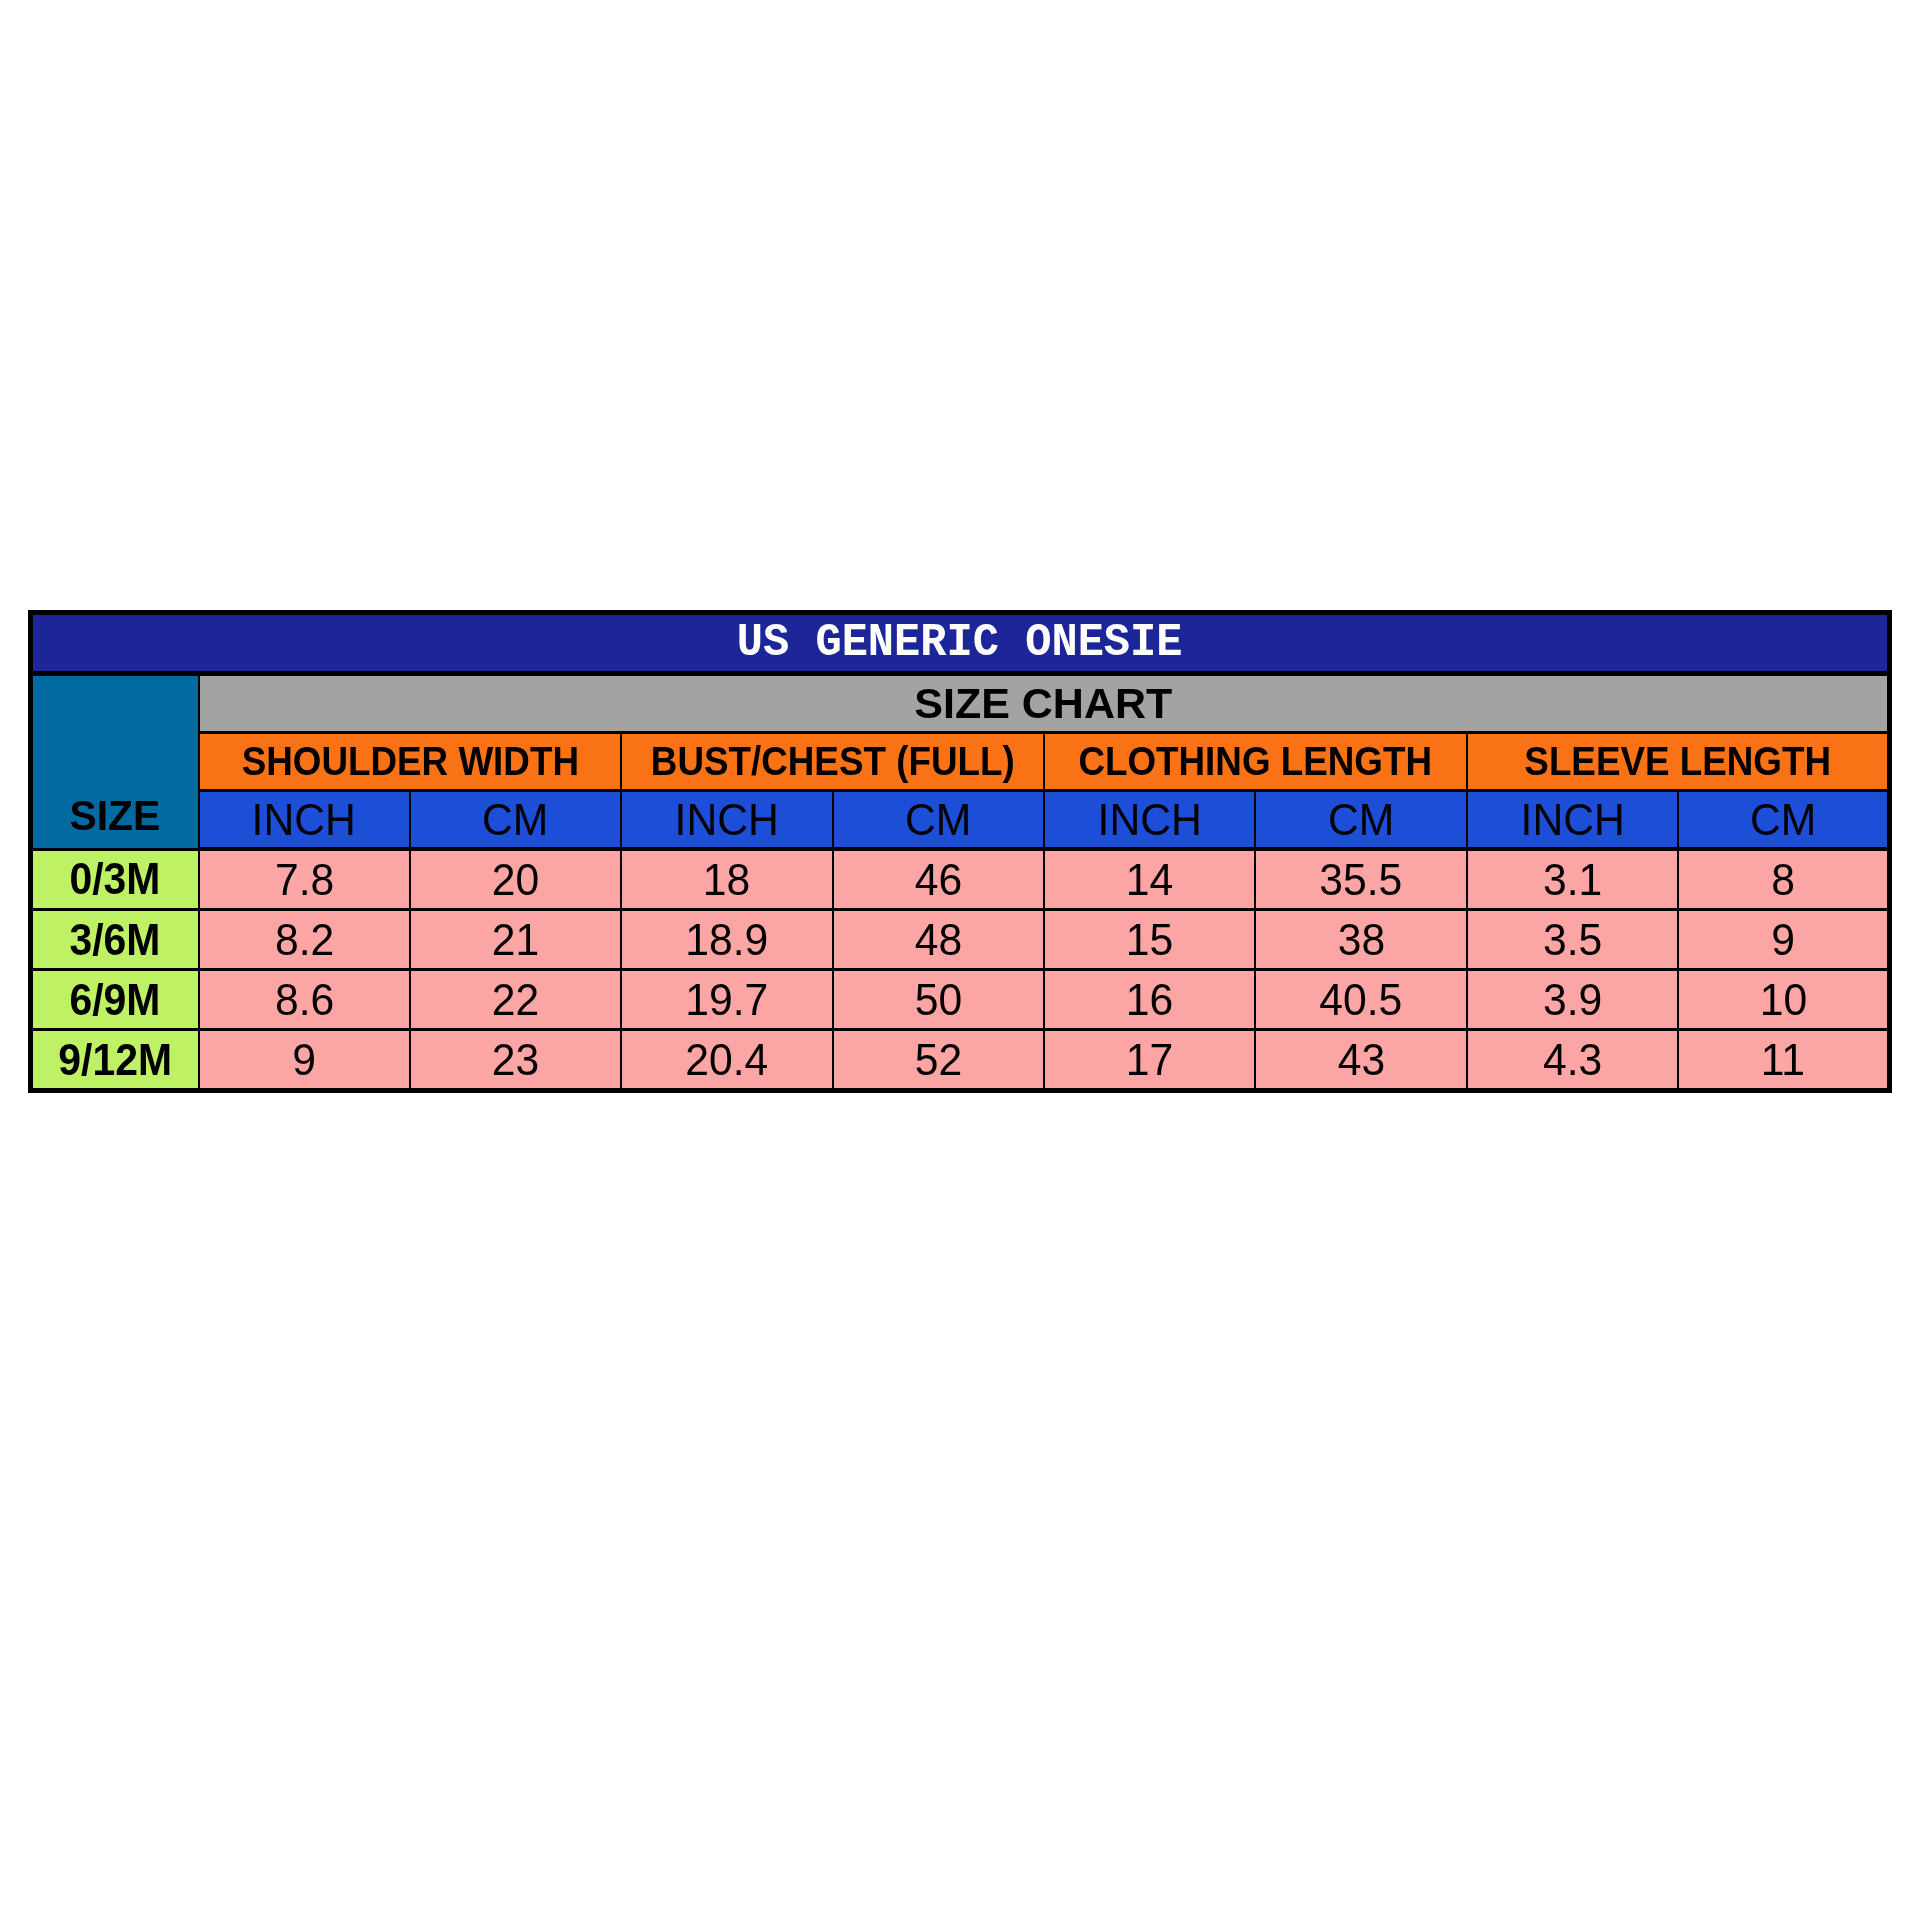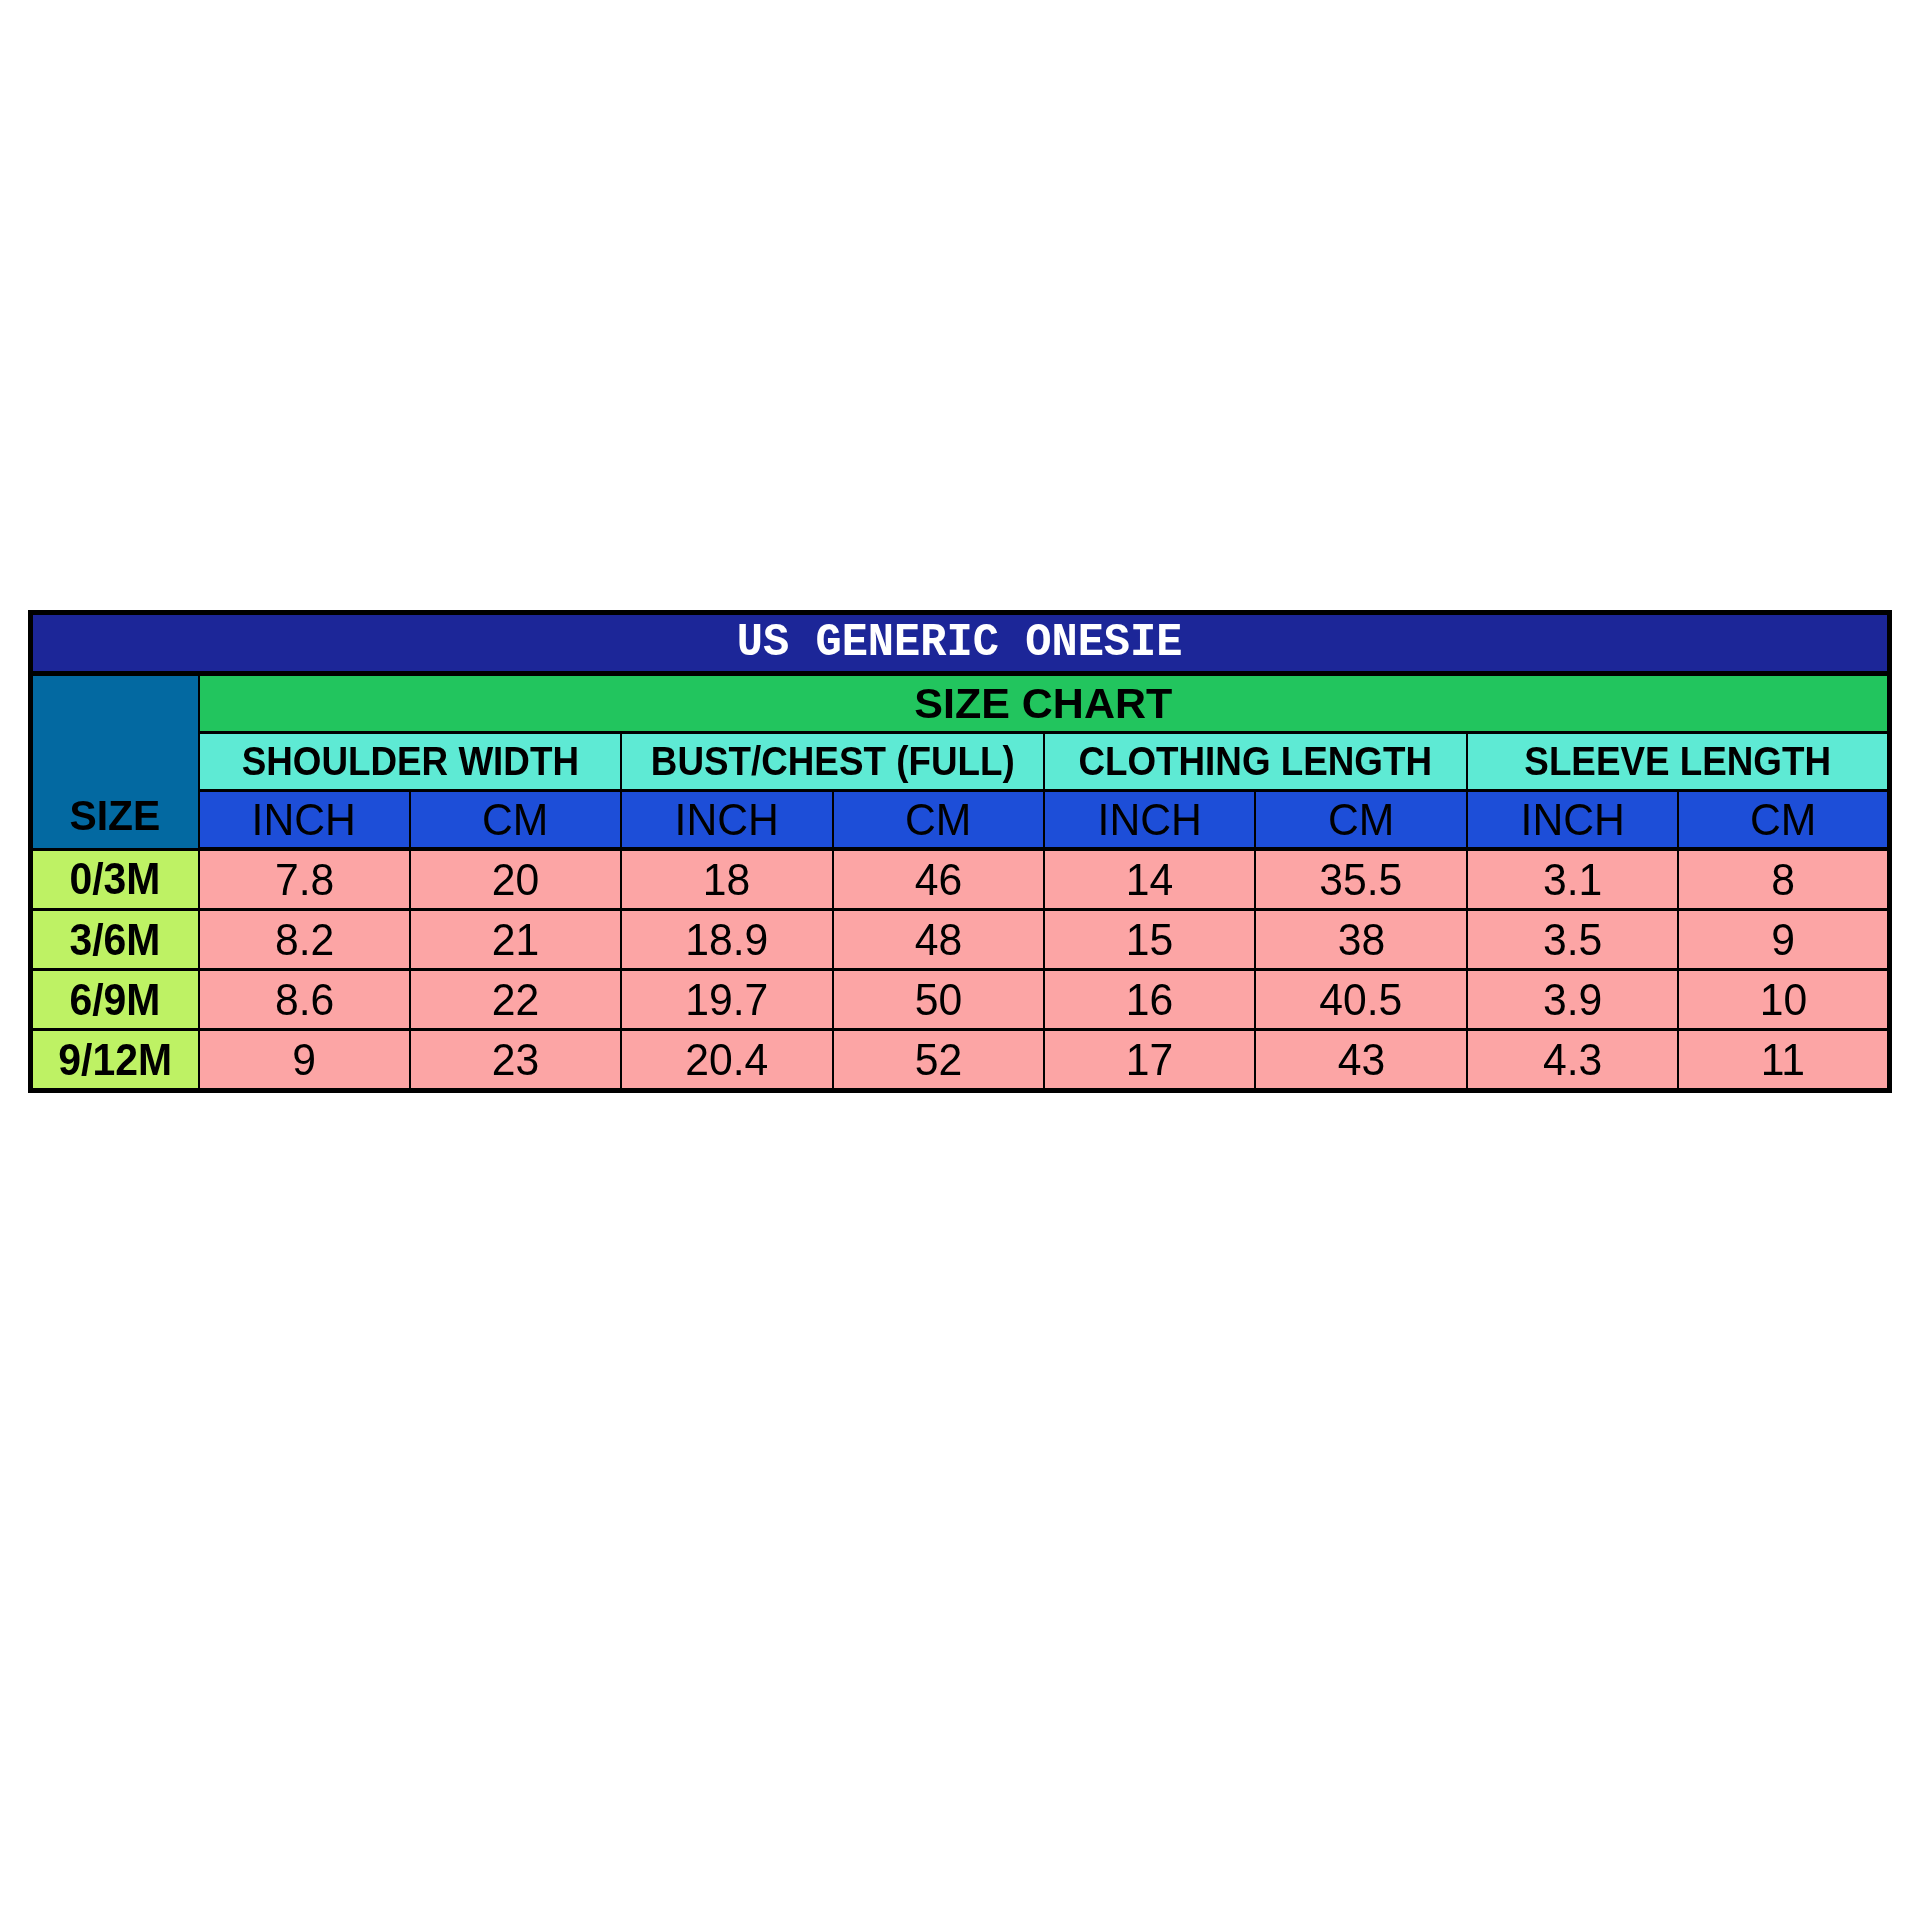--- a/index.html
+++ b/index.html
@@ -46,21 +46,21 @@
   .title-text {
     display: inline-block;
     color: #ffffff;
     font-weight: bold;
     font-size: 46px;
     letter-spacing: 0px;
     transform: scaleX(0.95);
     transform-origin: center;
   }
   .subtitle-row td.subtitle-cell {
-    background: #22c55e;
+    background: #a3a3a3;
     height: 55px;
   }
   .subtitle-text {
     display: inline-block;
     color: #000000;
     font-weight: bold;
     font-size: 43px;
   }
   td.size-head-cell {
     background: #0369a1;
@@ -68,21 +68,21 @@
     padding-bottom: 7.5px;
   }
   .size-head-text {
     display: inline-block;
     font-weight: bold;
     font-size: 43px;
     transform: scaleX(0.95);
     transform-origin: center;
   }
   .group-row td {
-    background: #5eead4;
+    background: #f97316;
     height: 55px;
     text-align: center;
   }
   .group-text {
     display: inline-block;
     font-weight: bold;
     font-size: 40px;
     transform: scaleX(0.92);
     transform-origin: center;
   }

